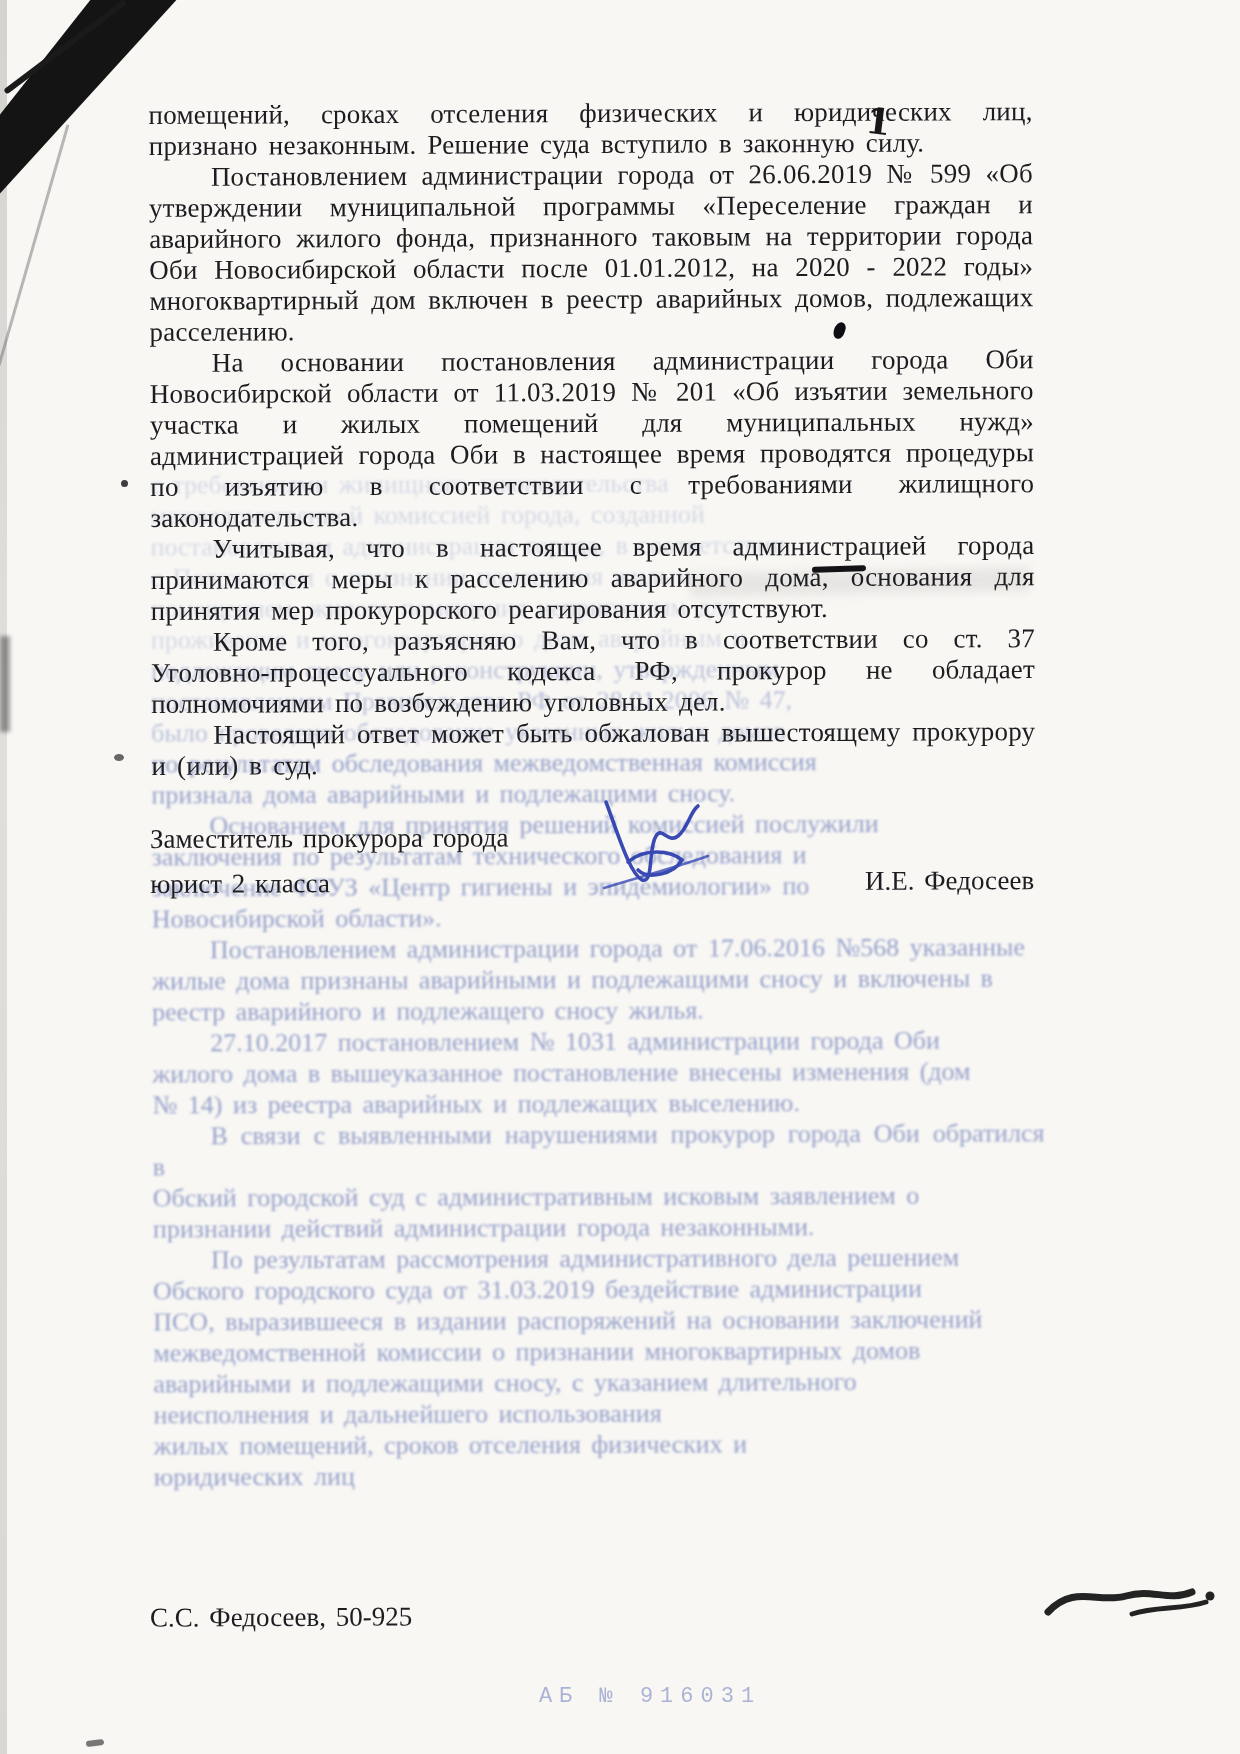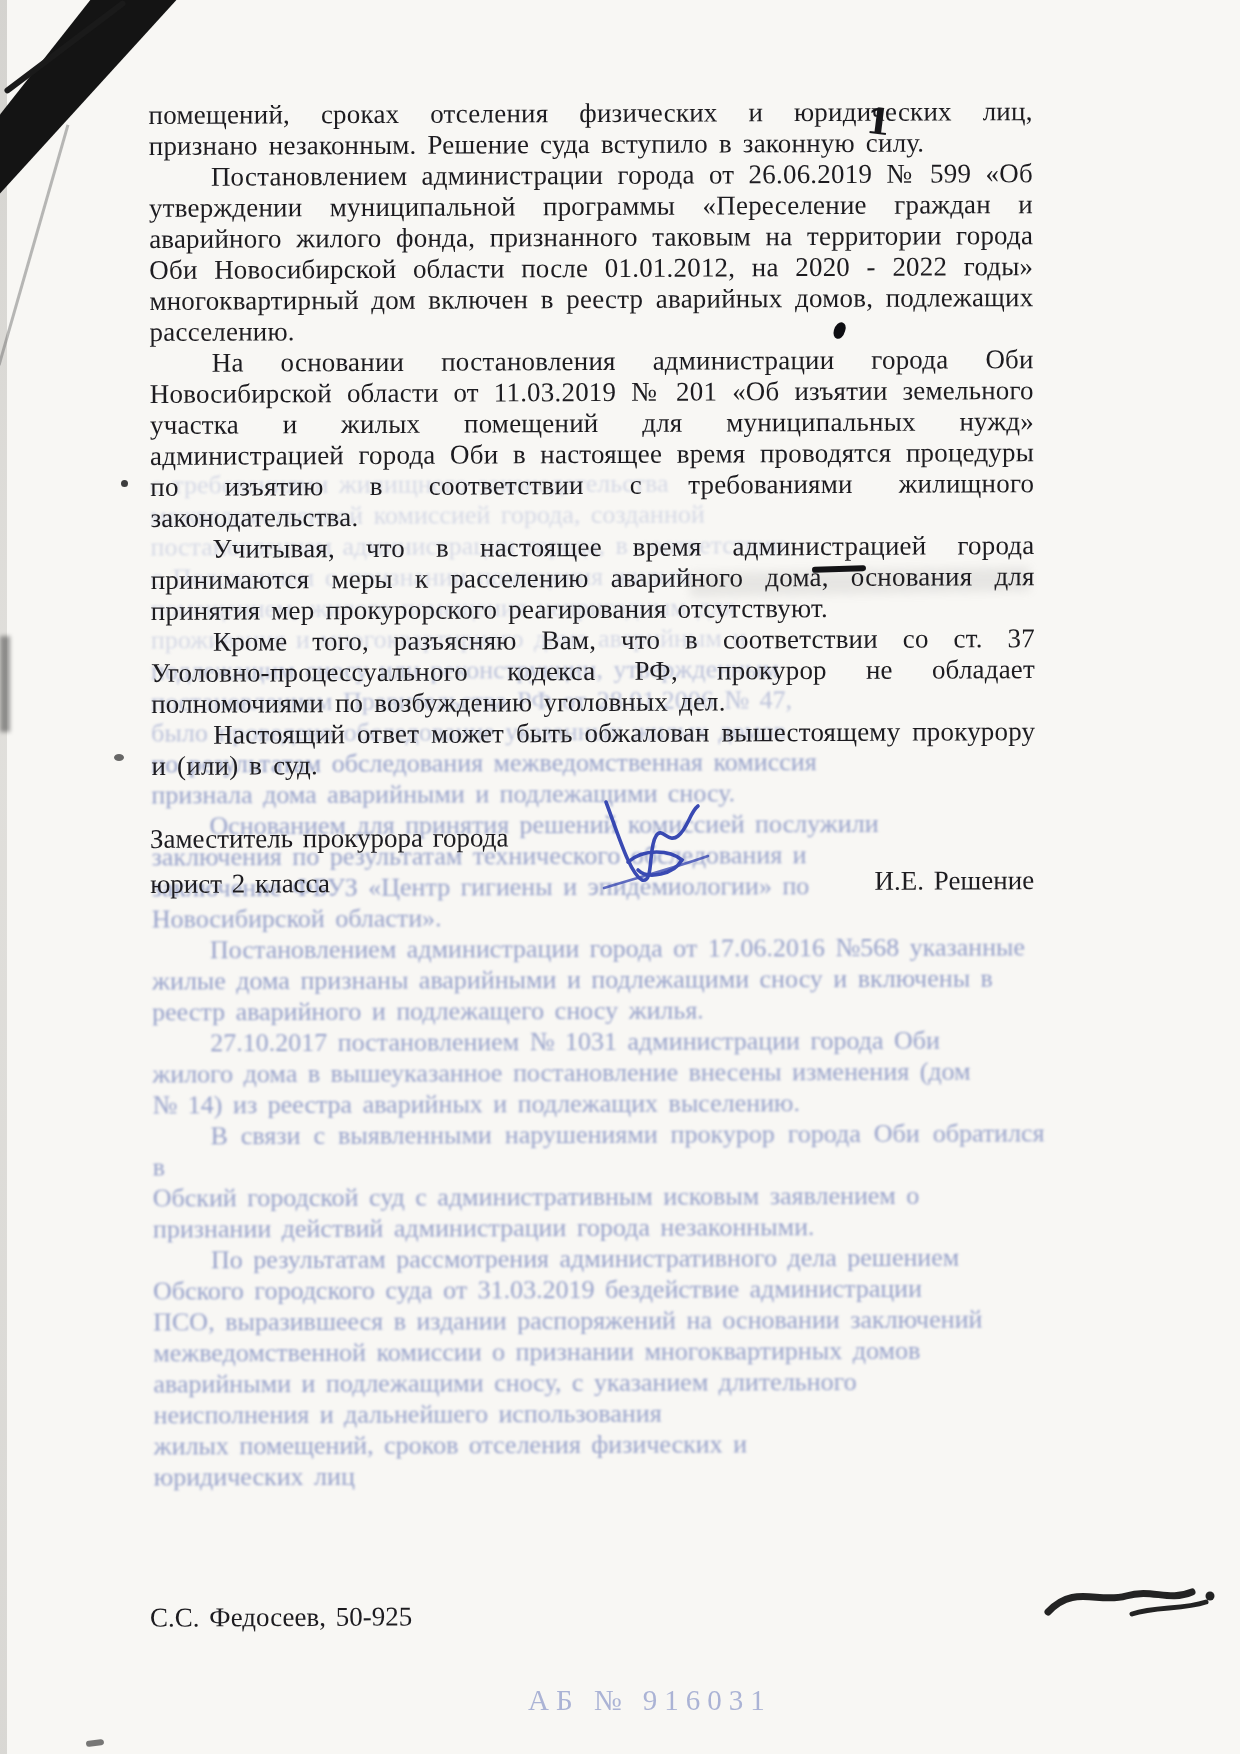--- a/index.html
+++ b/index.html
@@ -46,22 +46,22 @@
   }
   .bleed-line{min-height:31px;color:rgba(90,108,176,.62);}
   .bleed-line:nth-child(-n+9){color:rgba(90,108,176,.38);}
   .bleed-line:nth-child(-n+6){color:rgba(90,108,176,.22);}
   .bleed-line:nth-child(12),.bleed-line:nth-child(16),
   .bleed-line:nth-child(19),.bleed-line:nth-child(22),
   .bleed-line:nth-child(25){text-indent:58px;}
 
   .form-number{
     left:470px;top:1684px;width:360px;z-index:1;text-align:center;
-    font-family:Liberation Serif, serif;
-    font-size:29px;letter-spacing:7px;color:rgba(108,124,188,.55);
+    font-family:Liberation Mono, monospace;
+    font-size:22px;letter-spacing:7px;color:rgba(108,124,188,.55);
     filter:blur(.6px);
   }
 
   
   .left-edge{left:0;top:0;width:7px;height:1754px;z-index:5;
     background:linear-gradient(180deg,#a9a7a2,#c4c2bd 40%,#b3b1ac);opacity:.45;}
   .corner-wedge{left:0;top:0;width:210px;height:220px;z-index:6;background:#141414;
     clip-path:polygon(43% 0,84% 0,0 88%,0 52%);}
   .corner-line{left:-10px;top:44px;width:150px;height:6px;background:#1a1a1a;
     transform:rotate(-37deg);border-radius:3px;z-index:6;}
@@ -133,21 +133,21 @@
       <p>На основании постановления администрации города Оби Новосибирской области от 11.03.2019 № 201 «Об изъятии земельного участка и жилых помещений для муниципальных нужд» администрацией города Оби в настоящее время проводятся процедуры по изъятию в соответствии с требованиями жилищного законодательства.</p>
       <p>Учитывая, что в настоящее время администрацией города принимаются меры к расселению аварийного дома, основания для принятия мер прокурорского реагирования отсутствуют.</p>
       <p>Кроме того, разъясняю Вам, что в соответствии со ст. 37 Уголовно-процессуального кодекса РФ, прокурор не обладает полномочиями по возбуждению уголовных дел.</p>
       <p>Настоящий ответ может быть обжалован вышестоящему прокурору и (или) в суд.</p>
     </div>
 
   <div class="abs sig-block">
     <div>Заместитель прокурора города</div>
     <div class="sig-row">
       <span>юрист 2 класса</span>
-      <span>И.Е. Решение</span>
+      <span>И.Е. Федосеев</span>
     </div>
   </div>
 
   <svg class="abs signature-svg" width="140" height="120" viewBox="0 0 140 120">
     <g fill="none" stroke="var(--signature)" stroke-width="3.6" stroke-linecap="round" opacity="0.92">
       <path d="M20,12 C32,44 44,84 56,90 C68,94 62,58 70,46 C76,36 82,54 92,46 C102,38 104,22 112,16"></path>
       <path d="M42,72 C58,58 84,60 96,70 C88,84 62,90 52,80"></path>
       <path d="M18,98 C50,88 88,78 122,66" stroke-width="2.6" opacity="0.8"></path>
     </g>
   </svg>

